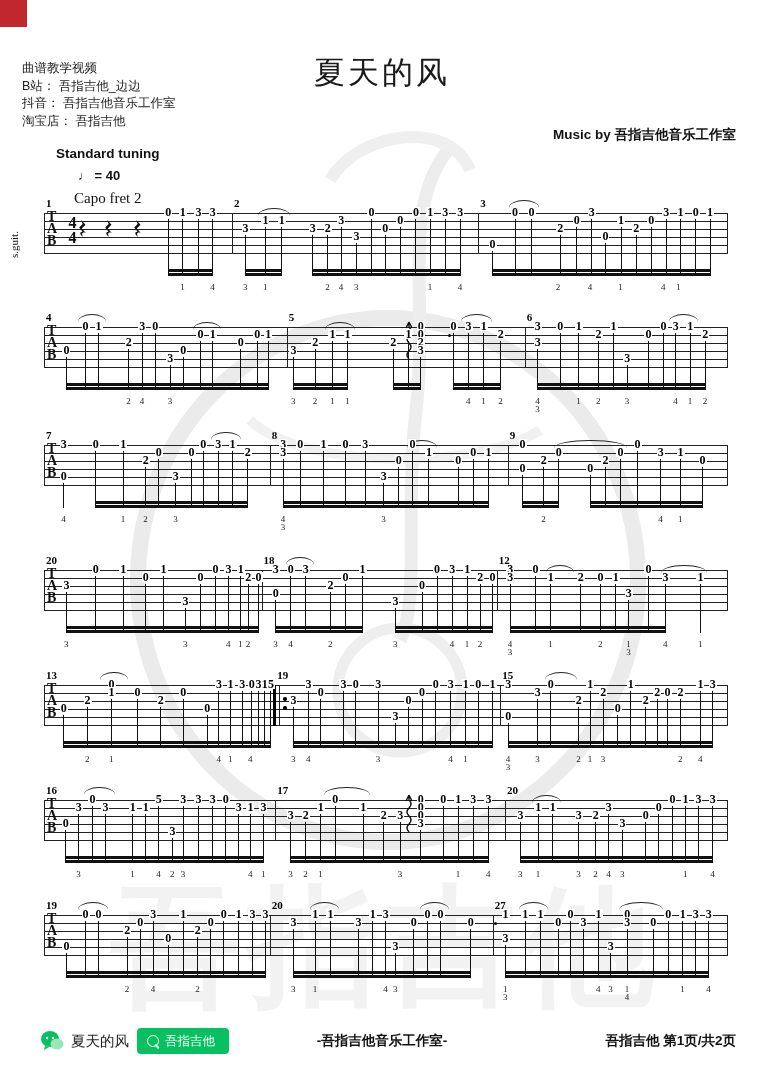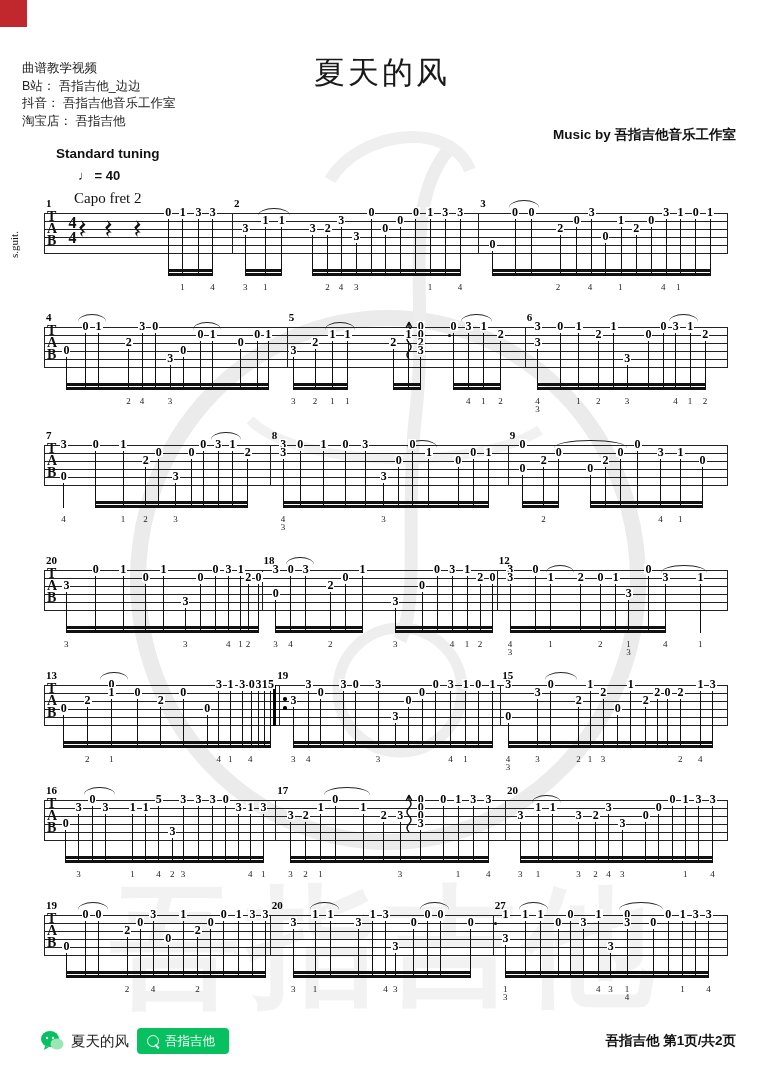--- a/index.html
+++ b/index.html
@@ -952,15 +952,16 @@
         <circle cx="7" cy="8" r="1.2" fill="#fff"></circle>
           <circle cx="13" cy="8" r="1.2" fill="#fff"></circle>
         <path d="M5 16 L4 20 L9 17 Z" fill="#07c160"></path>
       </svg>
       <span id="wechat-label">夏天的风</span>
       <div id="wechat-btn" style="background: rgb(7, 193, 96);">
         <span class="lens"></span>
         <span>吾指吉他</span>
       </div>
     </div>
+    <div id="footer-center">-吾指吉他音乐工作室-</div>
     <div id="footer-right">吾指吉他 第1页/共2页</div>
   </div>
 </div>
 
 </body></html>

